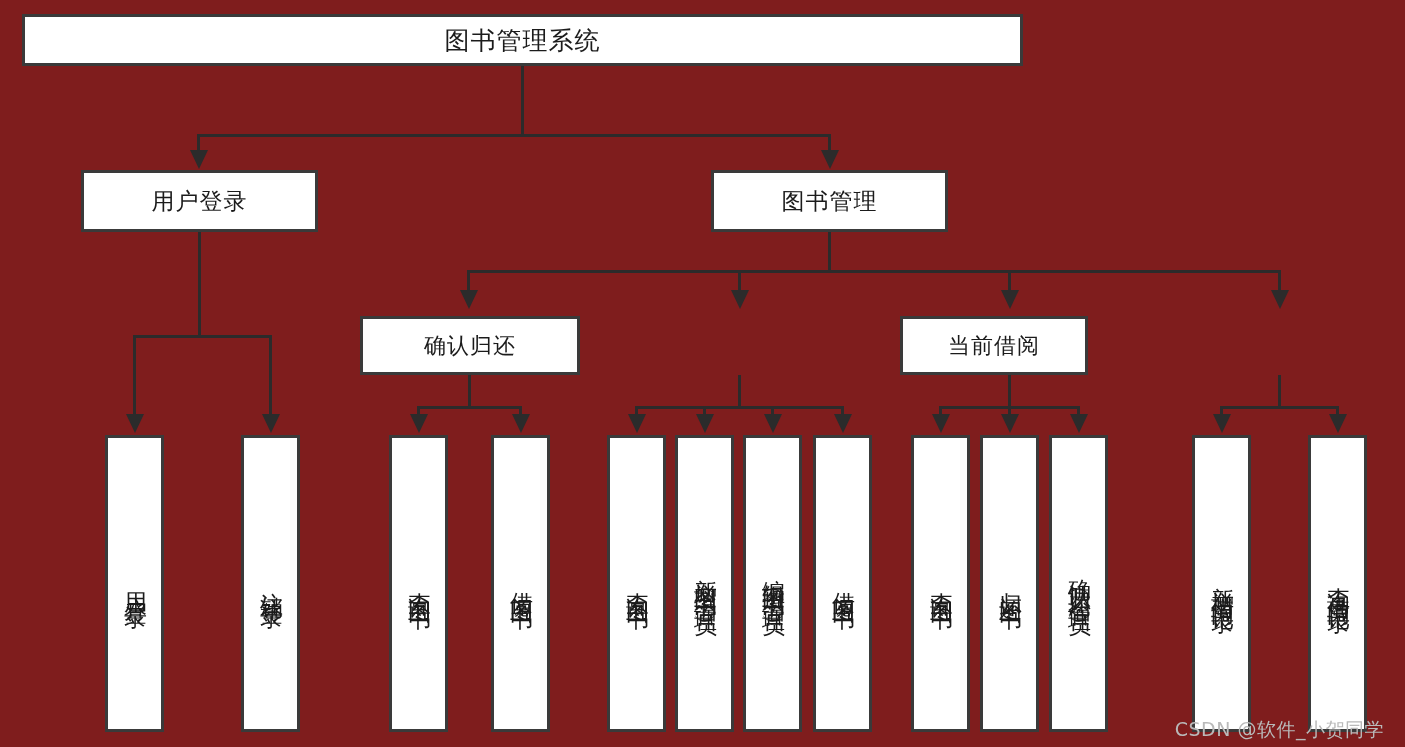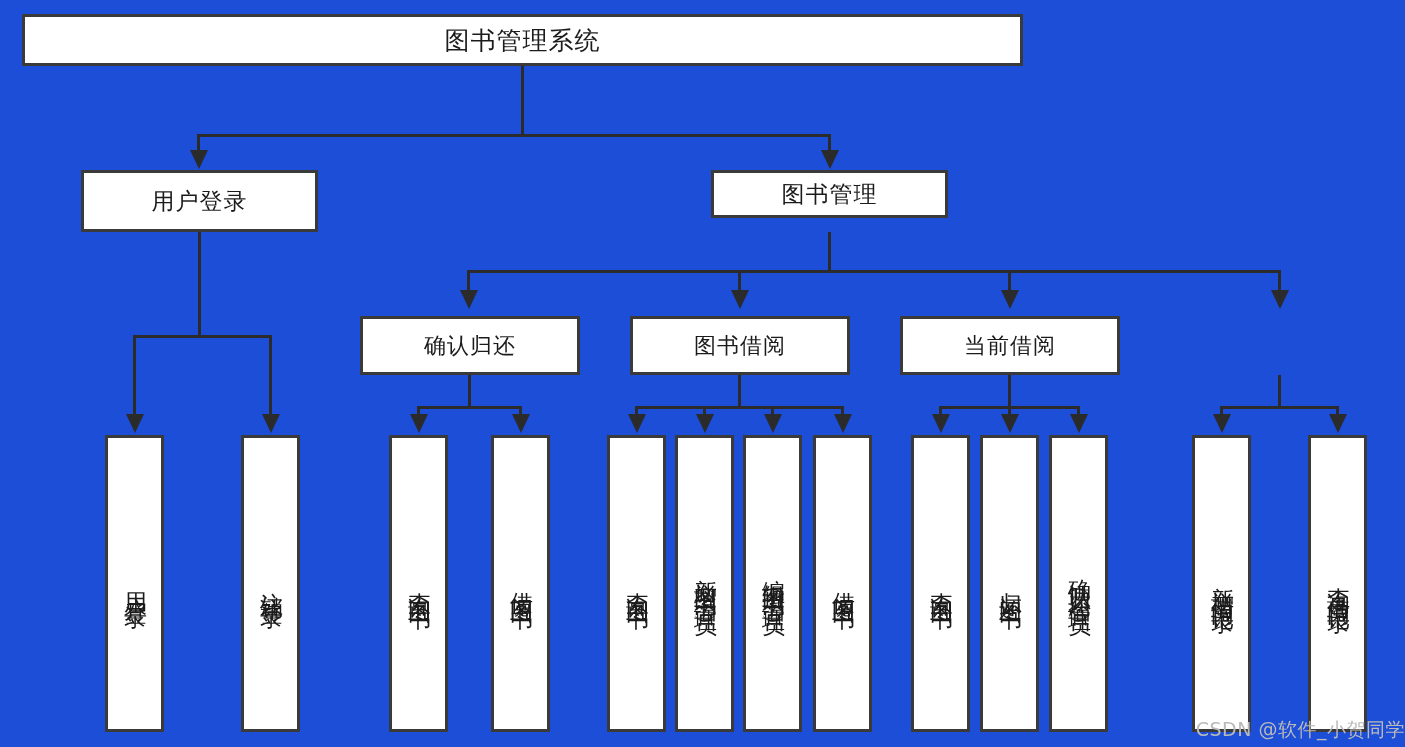--- a/index.html
+++ b/index.html
@@ -8,21 +8,21 @@
     padding: 0;
     background: #ffffff;
   }
   body {
     font-family: "DejaVu Sans", "Liberation Sans", sans-serif;
   }
   #canvas {
     position: relative;
     width: 1405px;
     height: 747px;
-    background: #1d4ed8;
+    background: #7f1d1d;
     overflow: hidden;
   }
   
   .node {
     position: absolute;
     box-sizing: border-box;
     border: 3px solid #3a3a3a;
     background: #ffffff;
     color: #1b1b1b;
     display: flex;
@@ -71,21 +71,21 @@
     width: 0;
     height: 0;
     border-left: 9px solid transparent;
     border-right: 9px solid transparent;
     border-top: 19px solid #2b2b2b;
     z-index: 2;
   }
   
   #watermark {
     position: absolute;
-    right: 0;
+    right: 21px;
     bottom: 4px;
     font-size: 19px;
     color: #b9b9b9;
     letter-spacing: 0.5px;
     z-index: 5;
     white-space: nowrap;
     pointer-events: none;
   }
 </style>
 </head>
@@ -102,21 +102,21 @@
   <div class="edge h" style="left:197px; top:134px; width:633px; height:3px;"></div>
 
   <div class="edge v" style="left:197px; top:134px; width:3px; height:18px;"></div>
   <div class="arrow" style="left:190px; top:150px;"></div>
   <div class="edge v" style="left:828px; top:134px; width:3px; height:18px;"></div>
   <div class="arrow" style="left:821px; top:150px;"></div>
 
   <div class="node level1" style="left:81px; top:170px; width:237px; height:62px;">
     <span>用户登录</span>
   </div>
-  <div class="node level1" style="left:711px; top:170px; width:237px; height:48px;align-items:center;">
+  <div class="node level1" style="left:711px; top:170px; width:237px; height:62px;align-items:center;">
     <span>图书管理</span>
   </div>
 
   <div class="edge v" style="left:198px; top:232px; width:3px; height:105px;"></div>
   <div class="edge h" style="left:133px; top:335px; width:139px; height:3px;"></div>
   <div class="edge v" style="left:133px; top:335px; width:3px; height:81px;"></div>
   <div class="arrow" style="left:126px; top:414px;"></div>
   <div class="edge v" style="left:269px; top:335px; width:3px; height:81px;"></div>
   <div class="arrow" style="left:262px; top:414px;"></div>
 
@@ -127,24 +127,21 @@
   <div class="edge v" style="left:738px; top:270px; width:3px; height:22px;"></div>
   <div class="arrow" style="left:731px; top:290px;"></div>
   <div class="edge v" style="left:1008px; top:270px; width:3px; height:22px;"></div>
   <div class="arrow" style="left:1001px; top:290px;"></div>
   <div class="edge v" style="left:1278px; top:270px; width:3px; height:22px;"></div>
   <div class="arrow" style="left:1271px; top:290px;"></div>
 
   <div class="node level2" style="left:360px; top:316px; width:220px; height:59px;">
     <span>确认归还</span>
   </div>
-  <div class="node level2" style="left:630px; top:316px; width:220px; height:59px;">
-    <span>图书借阅</span>
-  </div>
-  <div class="node level2" style="left:900px; top:316px; width:220px; height:59px;">
+  <div class="node level2" style="left:900px; top:316px; width:188px; height:59px;">
     <span>当前借阅</span>
   </div>
 
   <div class="edge v" style="left:468px; top:375px; width:3px; height:33px;"></div>
   <div class="edge h" style="left:417px; top:406px; width:105px; height:3px;"></div>
   <div class="edge v" style="left:417px; top:406px; width:3px; height:10px;"></div>
   <div class="arrow" style="left:410px; top:414px;"></div>
   <div class="edge v" style="left:519px; top:406px; width:3px; height:10px;"></div>
   <div class="arrow" style="left:512px; top:414px;"></div>
 

